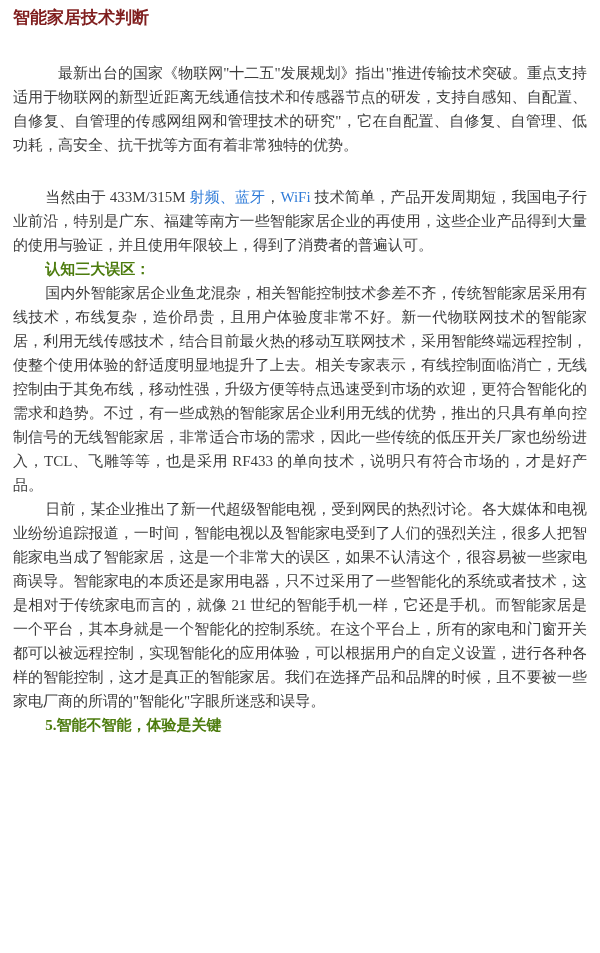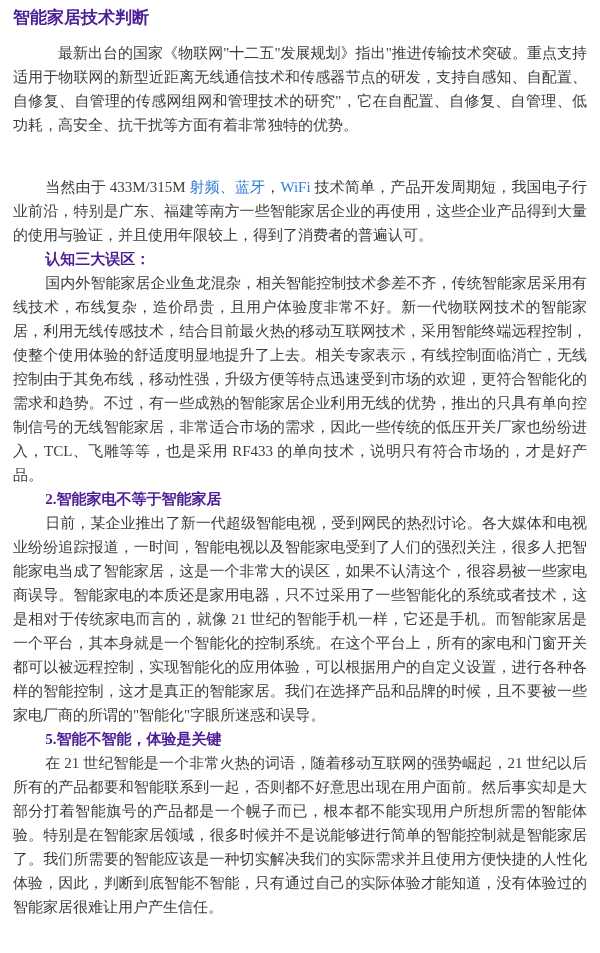--- a/index.html
+++ b/index.html
@@ -13,41 +13,41 @@
     box-sizing: border-box;
     color: #3c3c3c;
     font-family: "Liberation Serif", "DejaVu Serif", serif;
     font-size: 15px;
     line-height: 24px;
   }
   .doc {
     padding: 7px 13px 10px 13px;
   }
   .doc-title {
-    margin: 0 0 12px 0;
+    margin: 0 0 32px 0;
     font-size: 17px;
     line-height: 22px;
     font-weight: 700;
-    color: #4c1d95;
+    color: #7f1d1d;
   }
   .para {
     margin: 0;
     text-align: justify;
     text-indent: 2.15em;
   }
   .indent-lg {
     text-indent: 3em;
   }
   .gap {
-    margin-top: 38px;
+    margin-top: 28px;
   }
   .subhead {
     margin: 0;
     font-weight: 700;
-    color: #4c1d95;
+    color: #4d7c0f;
     text-indent: 2.15em;
     text-align: left;
   }
   .link {
     color: #2f7bd8;
     text-decoration: none;
     cursor: pointer;
   }
 </style>
 </head>
@@ -59,21 +59,19 @@
 
   <p class="para indent-lg">最新出台的国家《物联网"十二五"发展规划》指出"推进传输技术突破。重点支持适用于物联网的新型近距离无线通信技术和传感器节点的研发，支持自感知、自配置、自修复、自管理的传感网组网和管理技术的研究"，它在自配置、自修复、自管理、低功耗，高安全、抗干扰等方面有着非常独特的优势。</p>
 
   <p class="para gap"><span>当然由于 433M/315M </span><a class="link">射频</a><span class="link">、</span><a class="link">蓝牙</a><span>，</span><a class="link">WiFi</a><span> 技术简单，产品开发周期短，我国电子行业前沿，特别是广东、福建等南方一些智能家居企业的再使用，这些企业产品得到大量的使用与验证，并且使用年限较上，得到了消费者的普遍认可。</span></p>
 
   <p class="subhead gap">认知三大误区：</p>
 
 
   <p class="para">国内外智能家居企业鱼龙混杂，相关智能控制技术参差不齐，传统智能家居采用有线技术，布线复杂，造价昂贵，且用户体验度非常不好。新一代物联网技术的智能家居，利用无线传感技术，结合目前最火热的移动互联网技术，采用智能终端远程控制，使整个使用体验的舒适度明显地提升了上去。相关专家表示，有线控制面临消亡，无线控制由于其免布线，移动性强，升级方便等特点迅速受到市场的欢迎，更符合智能化的需求和趋势。不过，有一些成熟的智能家居企业利用无线的优势，推出的只具有单向控制信号的无线智能家居，非常适合市场的需求，因此一些传统的低压开关厂家也纷纷进入，TCL、飞雕等等，也是采用 RF433 的单向技术，说明只有符合市场的，才是好产品。</p>
 
-  <p class="subhead">2.智能家电不等于智能家居</p>
 
   <p class="para">日前，某企业推出了新一代超级智能电视，受到网民的热烈讨论。各大媒体和电视业纷纷追踪报道，一时间，智能电视以及智能家电受到了人们的强烈关注，很多人把智能家电当成了智能家居，这是一个非常大的误区，如果不认清这个，很容易被一些家电商误导。智能家电的本质还是家用电器，只不过采用了一些智能化的系统或者技术，这是相对于传统家电而言的，就像 21 世纪的智能手机一样，它还是手机。而智能家居是一个平台，其本身就是一个智能化的控制系统。在这个平台上，所有的家电和门窗开关都可以被远程控制，实现智能化的应用体验，可以根据用户的自定义设置，进行各种各样的智能控制，这才是真正的智能家居。我们在选择产品和品牌的时候，且不要被一些家电厂商的所谓的"智能化"字眼所迷惑和误导。</p>
 
   <p class="subhead">5.智能不智能，体验是关键</p>
 
-  <p class="para">在 21 世纪智能是一个非常火热的词语，随着移动互联网的强势崛起，21 世纪以后所有的产品都要和智能联系到一起，否则都不好意思出现在用户面前。然后事实却是大部分打着智能旗号的产品都是一个幌子而已，根本都不能实现用户所想所需的智能体验。特别是在智能家居领域，很多时候并不是说能够进行简单的智能控制就是智能家居了。我们所需要的智能应该是一种切实解决我们的实际需求并且使用方便快捷的人性化体验，因此，判断到底智能不智能，只有通过自己的实际体验才能知道，没有体验过的智能家居很难让用户产生信任。</p>
 
 </main>
 
 </body></html>

